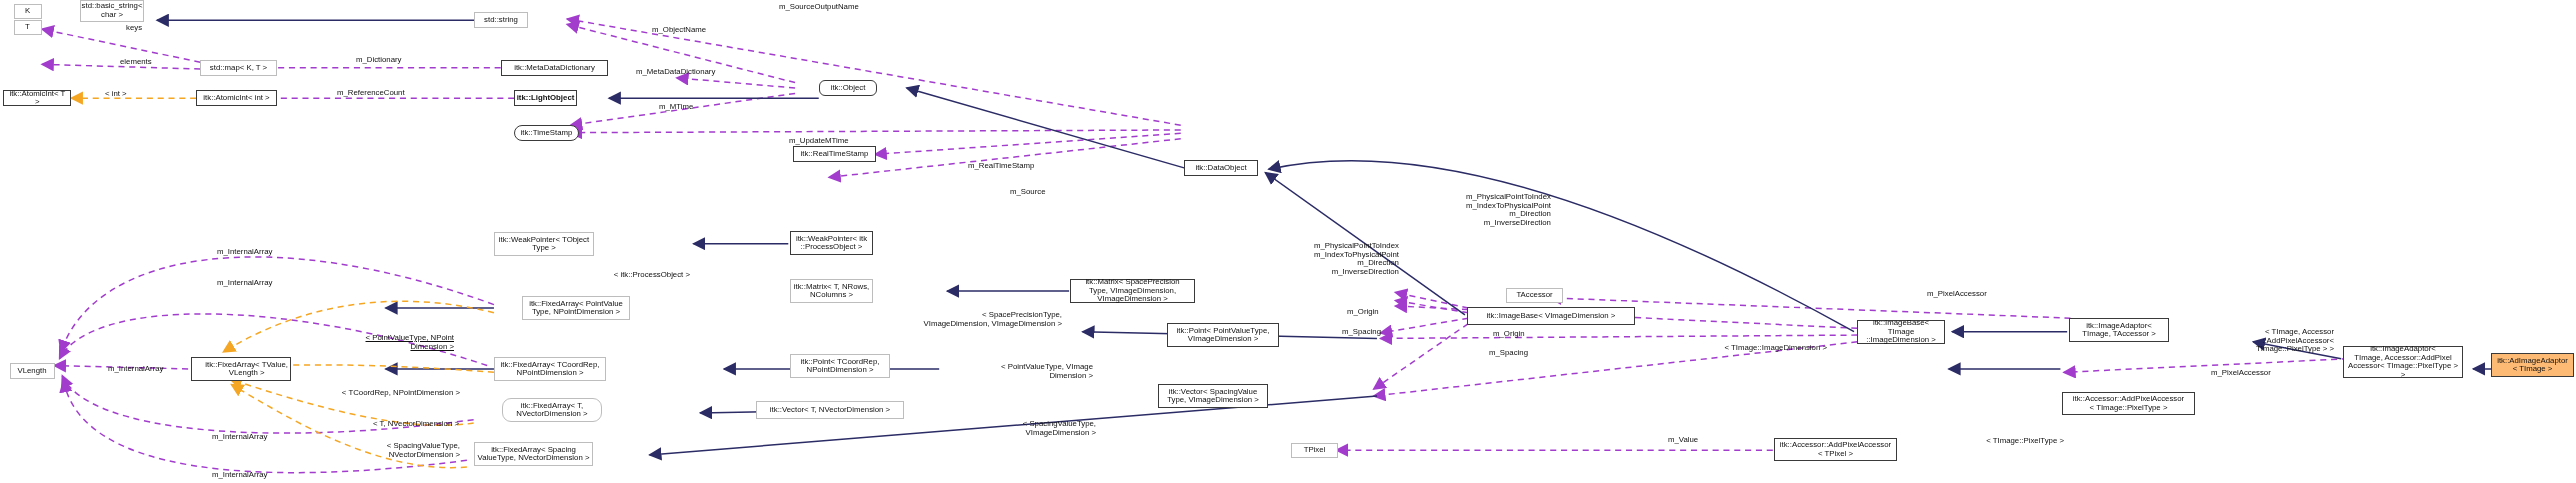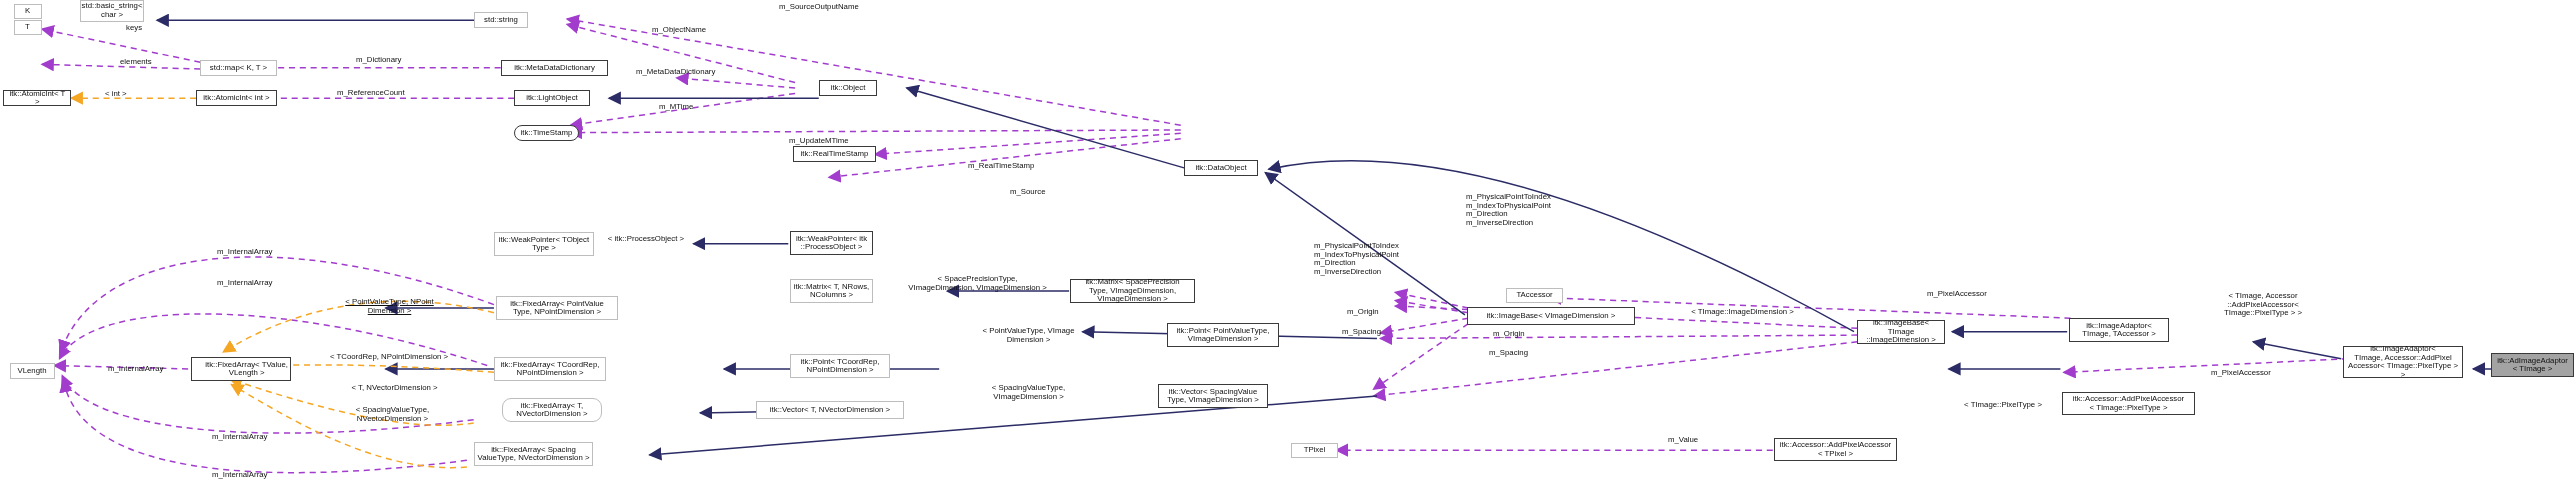--- a/index.html
+++ b/index.html
@@ -17,33 +17,33 @@
     background:#ffffff;
     border:0.7px solid #bdbdbd;
     color:#101010;
     font-size:7.8px;
     line-height:8.5px;
     white-space:pre-line;
     padding:0.7px 2px;
     z-index:5;
   }
   .node.solid{border:1.4px solid #3a3a3a;}
-  .node.highlight{background:#a3a3a3;border:1.4px solid #3a3a3a;}
+  .node.highlight{background:#fdba74;border:1.4px solid #3a3a3a;}
 
   .elabel{
     position:absolute;
     font-size:7.8px;
     line-height:8.5px;
     color:#101010;
     white-space:pre-line;
-    text-align:left;
+    text-align:right;
     z-index:6;
     background:transparent;
   }
-  .elabel.ctr{text-align:center;}
+  .elabel.ctr{margin-top:36px;}
 </style>
 </head>
 <body>
 
 <div id="canvas">
 
   <svg class="edges" viewBox="0 0 3807 715" preserveAspectRatio="none">
     <defs>
       <marker id="arrU" markerWidth="9" markerHeight="9" refX="8" refY="4.5" orient="auto">
         <path d="M0,0 L9,4.5 L0,9 z" fill="#a23ccd"></path>
@@ -155,37 +155,37 @@
 
   <div class="node" style="left:13.5px;top:4px;width:28px;height:15px;"><span>K</span></div>
   <div class="node" style="left:13.5px;top:20px;width:28px;height:15px;"><span>T</span></div>
   <div class="node" style="left:80px;top:0px;width:64px;height:21.7px;"><span>std::basic_string&lt;
 char &gt;</span></div>
   <div class="node" style="left:474px;top:12px;width:54px;height:16px;"><span>std::string</span></div>
   <div class="node" style="left:200px;top:60px;width:77px;height:16px;"><span>std::map&lt; K, T &gt;</span></div>
   <div class="node solid" style="left:501px;top:60px;width:107px;height:16px;"><span>itk::MetaDataDictionary</span></div>
   <div class="node solid" style="left:3.4px;top:90px;width:68px;height:16px;"><span>itk::AtomicInt&lt; T &gt;</span></div>
   <div class="node solid" style="left:196px;top:90px;width:81px;height:16px;"><span>itk::AtomicInt&lt; int &gt;</span></div>
-  <div class="node solid" style="left:514px;top:90px;width:76px;height:16px;"><span>itk::LightObject</span></div>
-  <div class="node solid" style="left:819px;top:80px;width:58px;height:16px;"><span>itk::Object</span></div>
+  <div class="node solid" style="left:514px;top:90px;width:63px;height:16px;font-weight:bold;"><span>itk::LightObject</span></div>
+  <div class="node solid" style="left:819px;top:80px;width:58px;height:16px;border-radius:6px;"><span>itk::Object</span></div>
   <div class="node solid" style="left:514px;top:125px;width:65px;height:16px;border-radius:8px;"><span>itk::TimeStamp</span></div>
   <div class="node solid" style="left:1184px;top:160px;width:74px;height:16px;"><span>itk::DataObject</span></div>
   <div class="node solid" style="left:793px;top:146px;width:83px;height:16px;"><span>itk::RealTimeStamp</span></div>
   <div class="node" style="left:494px;top:232px;width:100px;height:24px;"><span>itk::WeakPointer&lt; TObject
 Type &gt;</span></div>
   <div class="elabel ctr" style="left:602px;top:235px;width:88px;"><span>&lt; itk::ProcessObject &gt;</span></div>
   <div class="node solid" style="left:790px;top:231px;width:83px;height:24px;"><span>itk::WeakPointer&lt; itk
 ::ProcessObject &gt;</span></div>
   <div class="node" style="left:790px;top:279px;width:83px;height:24px;"><span>itk::Matrix&lt; T, NRows,
 NColumns &gt;</span></div>
   <div class="elabel ctr" style="left:893px;top:275px;width:169px;"><span>&lt; SpacePrecisionType,
 VImageDimension, VImageDimension &gt;</span></div>
   <div class="node solid" style="left:1070px;top:279px;width:125px;height:24px;"><span>itk::Matrix&lt; SpacePrecision
 Type, VImageDimension, VImageDimension &gt;</span></div>
-  <div class="node" style="left:496px;top:296px;width:122px;height:24px;"><span>itk::FixedArray&lt; PointValue
+  <div class="node" style="left:522px;top:296px;width:108px;height:24px;"><span>itk::FixedArray&lt; PointValue
 Type, NPointDimension &gt;</span></div>
   <div class="elabel ctr" style="left:325px;top:298px;width:129px;text-decoration:underline;"><span>&lt; PointValueType, NPoint
 Dimension &gt;</span></div>
   <div class="node" style="left:9.5px;top:363px;width:45px;height:16px;"><span>VLength</span></div>
   <div class="node solid" style="left:191px;top:357px;width:100px;height:24px;justify-content:flex-end;"><span>itk::FixedArray&lt; TValue,
 VLength &gt;</span></div>
   <div class="node" style="left:494px;top:357px;width:112px;height:24px;"><span>itk::FixedArray&lt; TCoordRep,
 NPointDimension &gt;</span></div>
   <div class="elabel ctr" style="left:318px;top:353px;width:142px;"><span>&lt; TCoordRep, NPointDimension &gt;</span></div>
   <div class="node solid" style="left:1167px;top:323px;width:112px;height:24px;"><span>itk::Point&lt; PointValueType,

